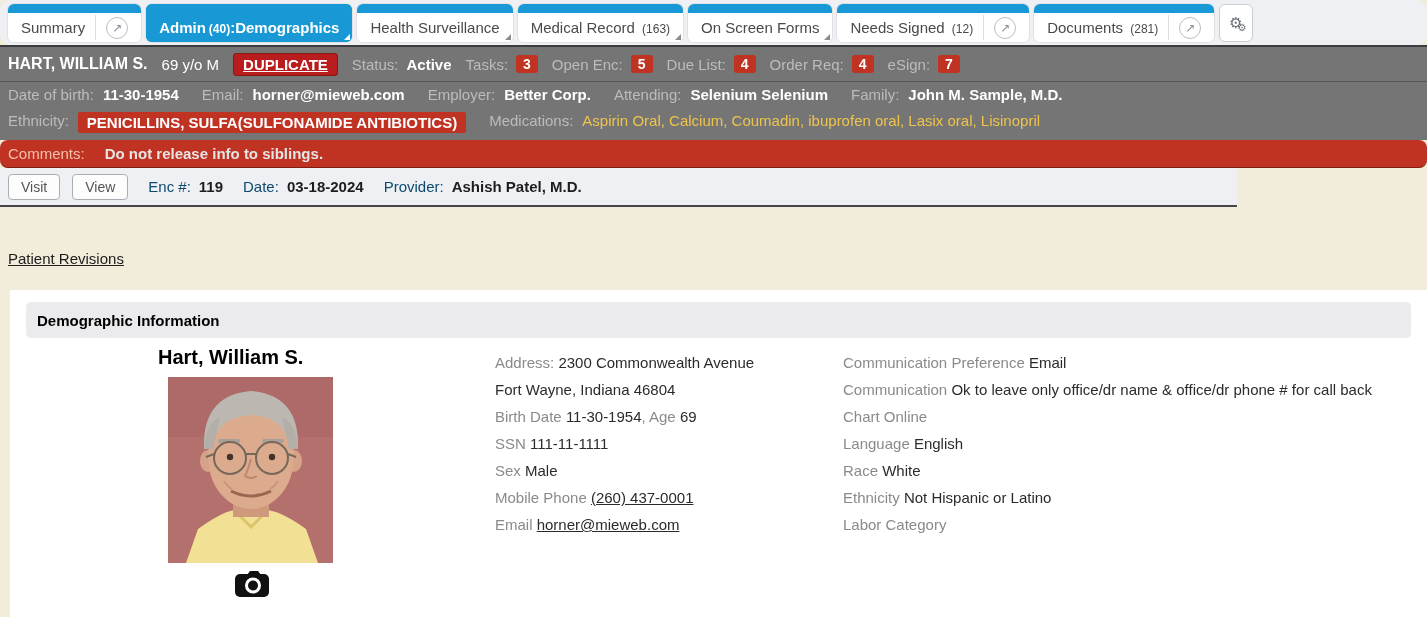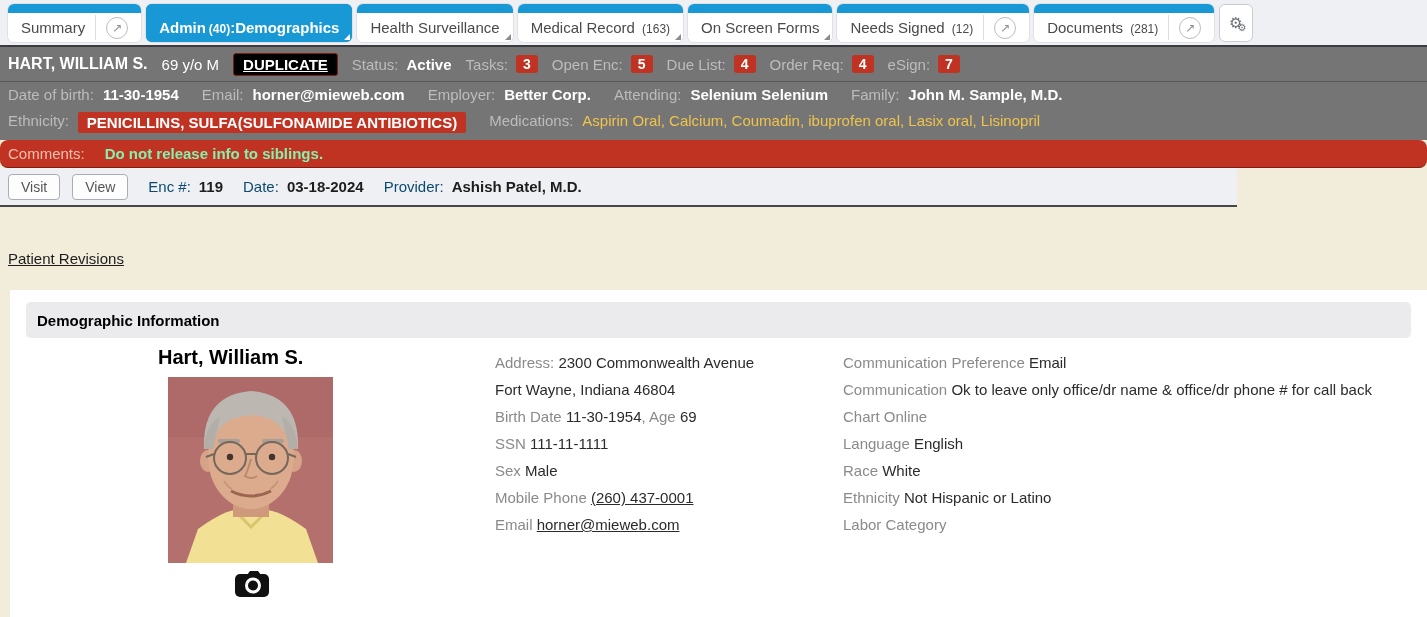--- a/index.html
+++ b/index.html
@@ -2,21 +2,21 @@
 <html><head>
 <meta charset="utf-8">
 <style>
   * { box-sizing: border-box; margin: 0; padding: 0; }
   html,body { width:1427px; height:617px; }
   body { font-family: "Liberation Sans", sans-serif; background:#f2ecda; overflow:hidden; }
   #root { position:relative; width:1427px; height:617px; }
 
   
   .tabbar { position:absolute; top:0; left:0; width:1427px; height:45px;
-            background:#eef0f4; display:flex; align-items:flex-start; padding:4px 0 0 8px; gap:5px; }
+            background:#eef0f4; display:flex; align-items:flex-start; padding:4px 0 0 8px; gap:5px;border-radius:11px; }
   .tab { position:relative; display:flex; flex-direction:column; border-radius:6px;
          overflow:hidden; cursor:pointer; box-shadow:0 0 0 1px rgba(0,0,0,0.06); background:#fff; }
   .tab-strip { height:9px; background:#1899d5; }
   .tab-body { display:flex; align-items:center; height:29px; padding:0 13px; gap:10px;
               font-size:15px; color:#4a4a4a; background:#fff; }
   .tab.active { background:#1899d5; }
   .tab.active .tab-body { background:#1899d5; color:#fff; font-weight:bold; }
   .tab-count { font-size:12px; margin-left:3px; }
   .tab-divider { width:1px; align-self:stretch; background:#ddd; margin:2px 0; }
   .popout { width:22px; height:22px; border:1px solid #b9bec4; border-radius:50%;
@@ -32,37 +32,37 @@
 
   
   .row1 { position:absolute; top:45px; left:0; width:1427px; height:36px; background:#757575;
           border-top:2px solid #3c3c40; display:flex; align-items:center; padding:0 8px;
           gap:14px; font-size:15px; color:#fff; white-space:nowrap; }
   .pt-name { font-weight:bold; font-size:16px; }
   .lbl-dark { color:#bcbcbc; }
   .val-w { color:#fff; font-weight:bold; }
   .badge { background:#c03222; color:#fff; font-weight:bold; border-radius:3px;
            padding:1px 7px; font-size:14px; }
-  .dup-badge { background:#000000; border:1px solid #7e1d10; border-radius:3px; padding:2px 9px;
+  .dup-badge { background:#b91c1c; border:1px solid #7e1d10; border-radius:3px; padding:2px 9px;
                color:#fff; font-weight:bold; text-decoration:underline; cursor:pointer; }
   .pair { display:flex; align-items:center; gap:8px; }
 
   .row23 { position:absolute; top:81px; left:0; width:1427px; height:59px; background:#757575;
            border-top:1px solid #57575b; padding:4px 8px 0 8px; font-size:15px; color:#fff; }
   .subrow { display:flex; align-items:flex-start; gap:9px; height:26px; white-space:nowrap; }
   .gap-lg { margin-left:14px; }
   .allergy-badge { background:#c03222; color:#fff; font-weight:bold; padding:2px 9px;
                    border-radius:2px; }
   .meds { color:#eec44d; }
 
   .commentsbar { position:absolute; top:140px; left:0; width:1427px; height:28px; background:#c03222;
                  display:flex; align-items:center; padding:0 8px; gap:20px; font-size:15px;
                  border-bottom:1px solid #7e1d10;border-radius:8px; }
   .comments-label { color:#f3c0ad; }
-  .comments-text { color:#86efac; font-weight:bold; }
+  .comments-text { color:#e5e5e5; font-weight:bold; }
 
   .encbar { position:absolute; top:168px; left:0; width:1237px; height:39px; background:#eef0f4;
             border-bottom:2px solid #46464b; display:flex; align-items:center; padding:0 8px;
             gap:12px; font-size:15px; white-space:nowrap; }
   .btn { background:#fdfdfd; border:1px solid #a9aeb4; border-radius:4px; padding:4px 12px;
          font-size:14px; color:#555; font-family:"Liberation Sans",sans-serif; cursor:pointer; }
   .lbl-lt { color:#0c4a6e; }
   .val-d { color:#1d1d1d; font-weight:bold; }
   .enc-group { display:flex; gap:8px; align-items:center; margin-left:8px; }
 

